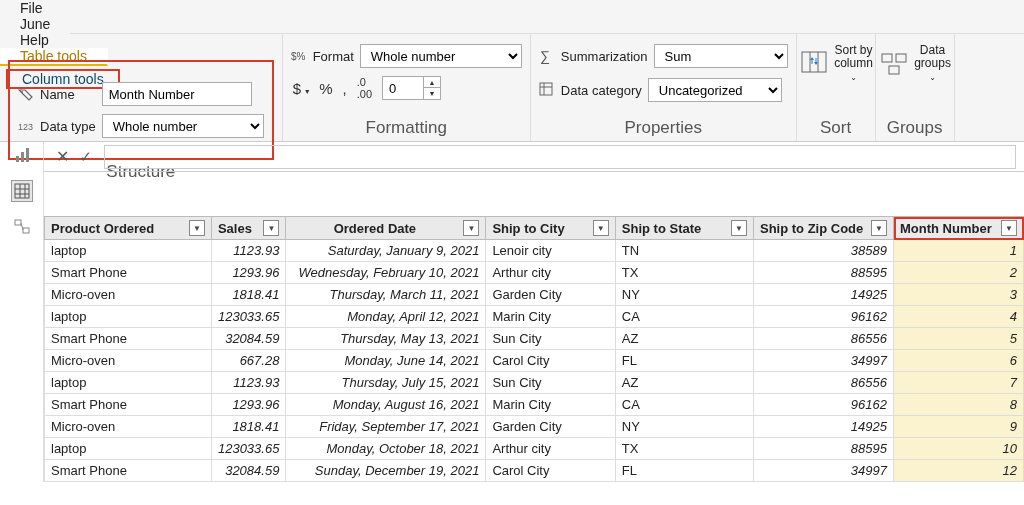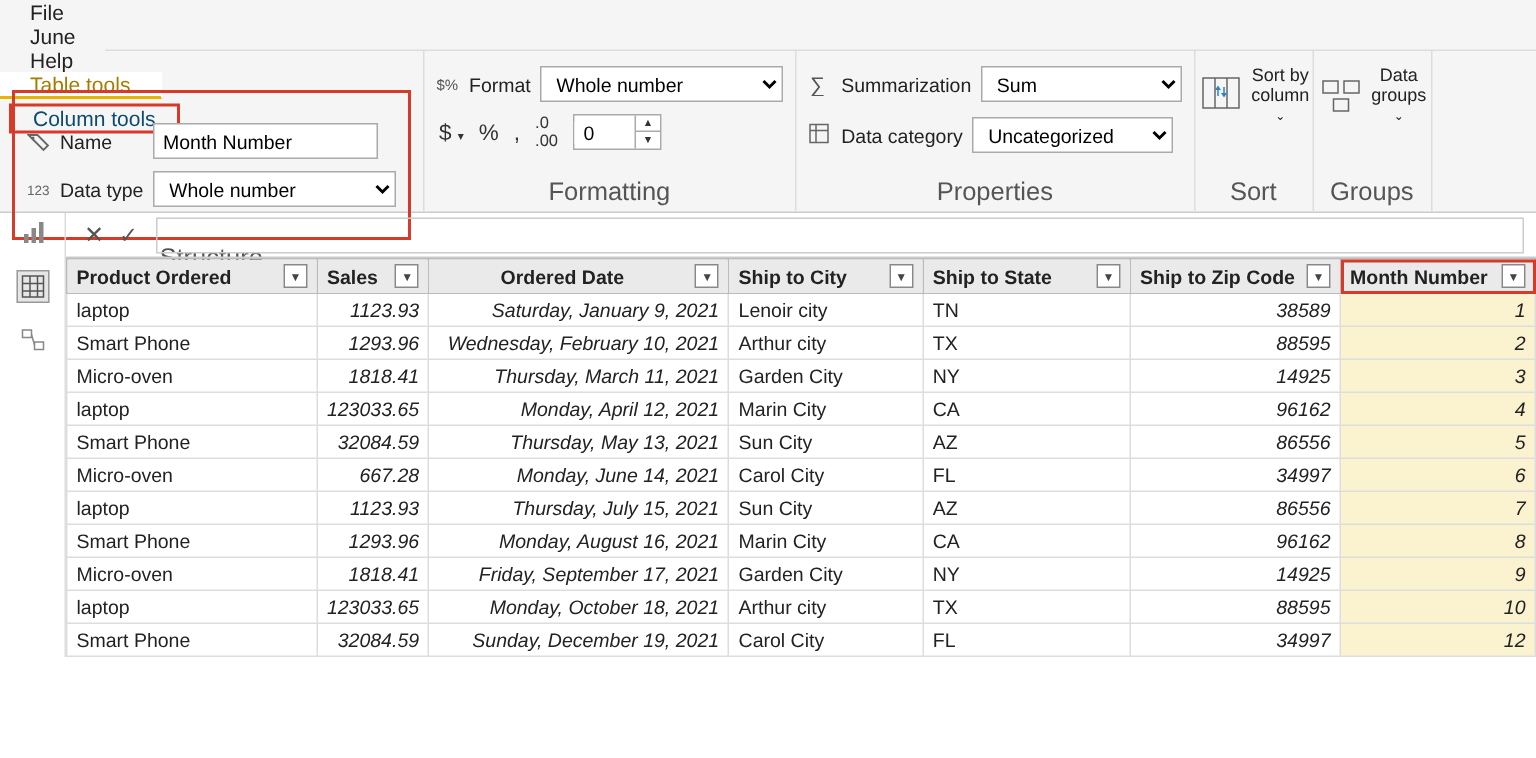--- a/index.html
+++ b/index.html
@@ -120,20 +120,21 @@
   .leftnav .nav-ic { width:22px; height:22px; display:flex; align-items:center; justify-content:center; color:#707070; cursor:pointer;}
   .leftnav .nav-ic.active { background:#e6e6e6; border:1px solid #999;}
   .fx-ctrls { display:flex; align-items:center; gap:10px; padding:0 12px;}
   .fx-ctrls .x { font-size:16px; color:#555; cursor:pointer;}
   .fx-ctrls .chk { font-size:15px; color:#555; cursor:pointer;}
   .fx-input { flex:1; height:24px; border:1px solid #ccc; margin:3px 8px 3px 0;}
   table.grid {
     border-collapse: collapse;
     width: 100%;
     font-size: 13px;
+    margin-top: 44px;
   }
   table.grid th {
     background:#eaeaea;
     border:1px solid #bbb;
     padding:3px 6px;
     font-weight:600;
     text-align:left;
     position:relative;
   }
   table.grid th .hdr {

